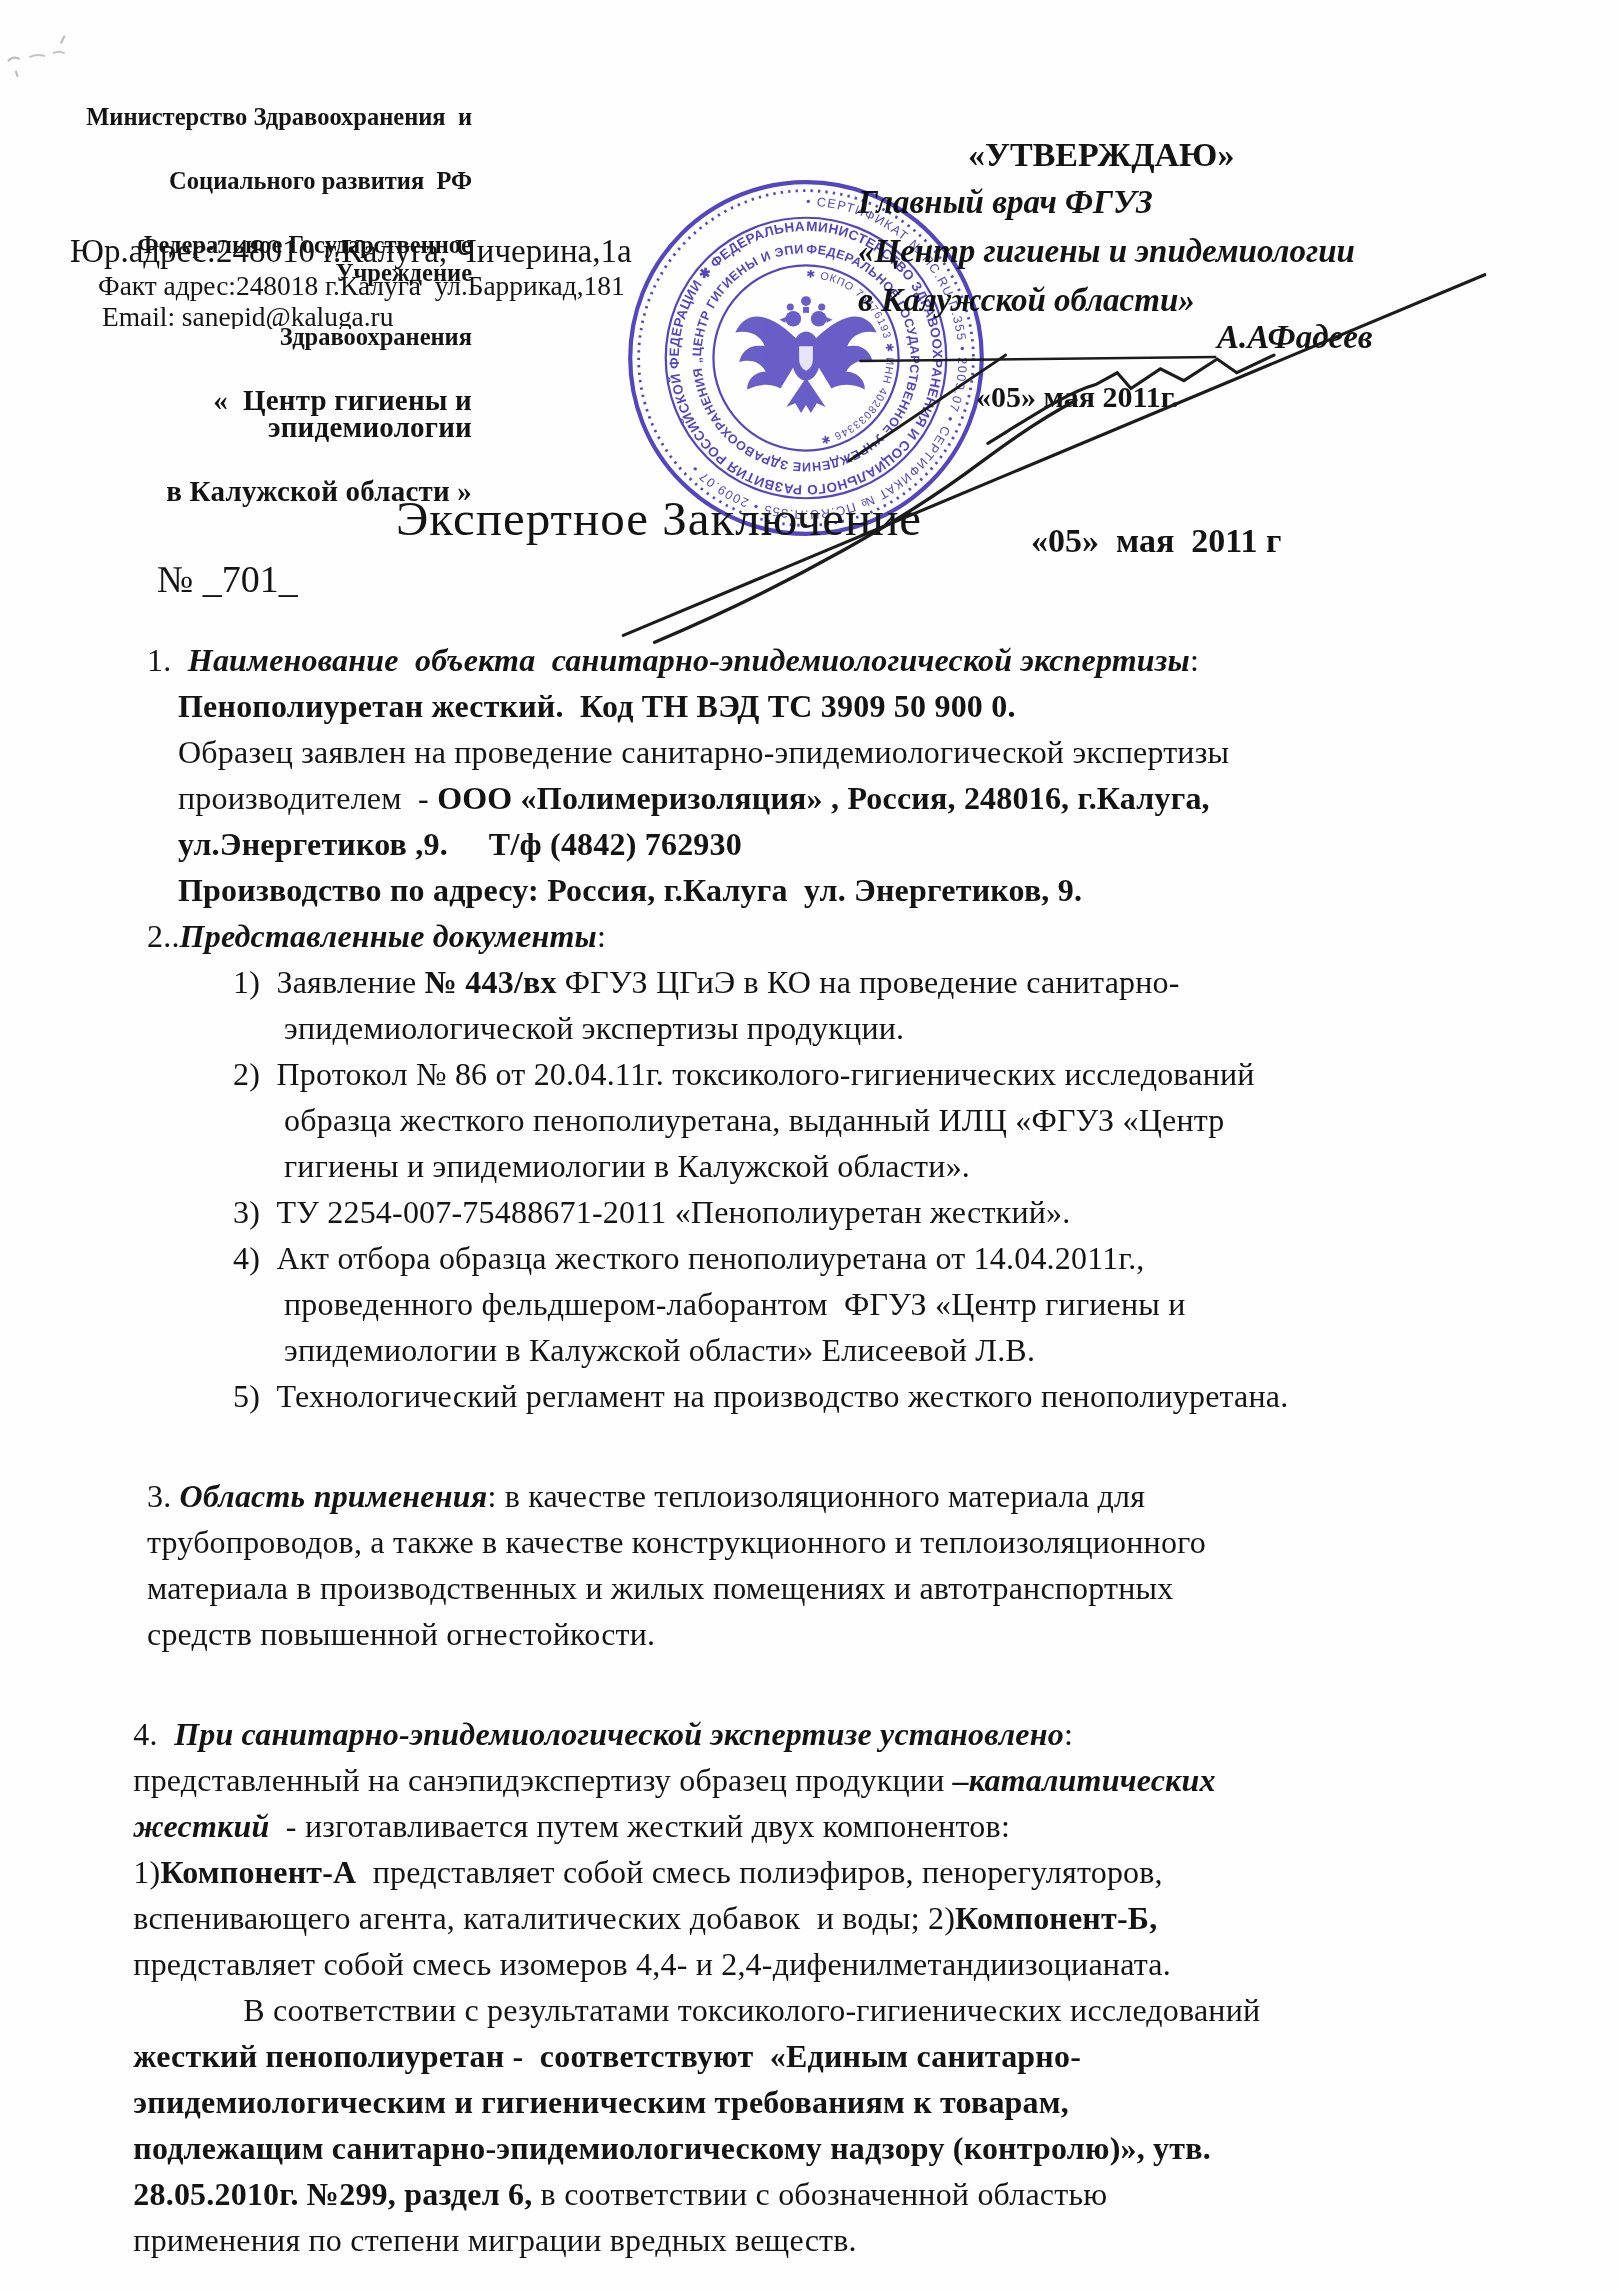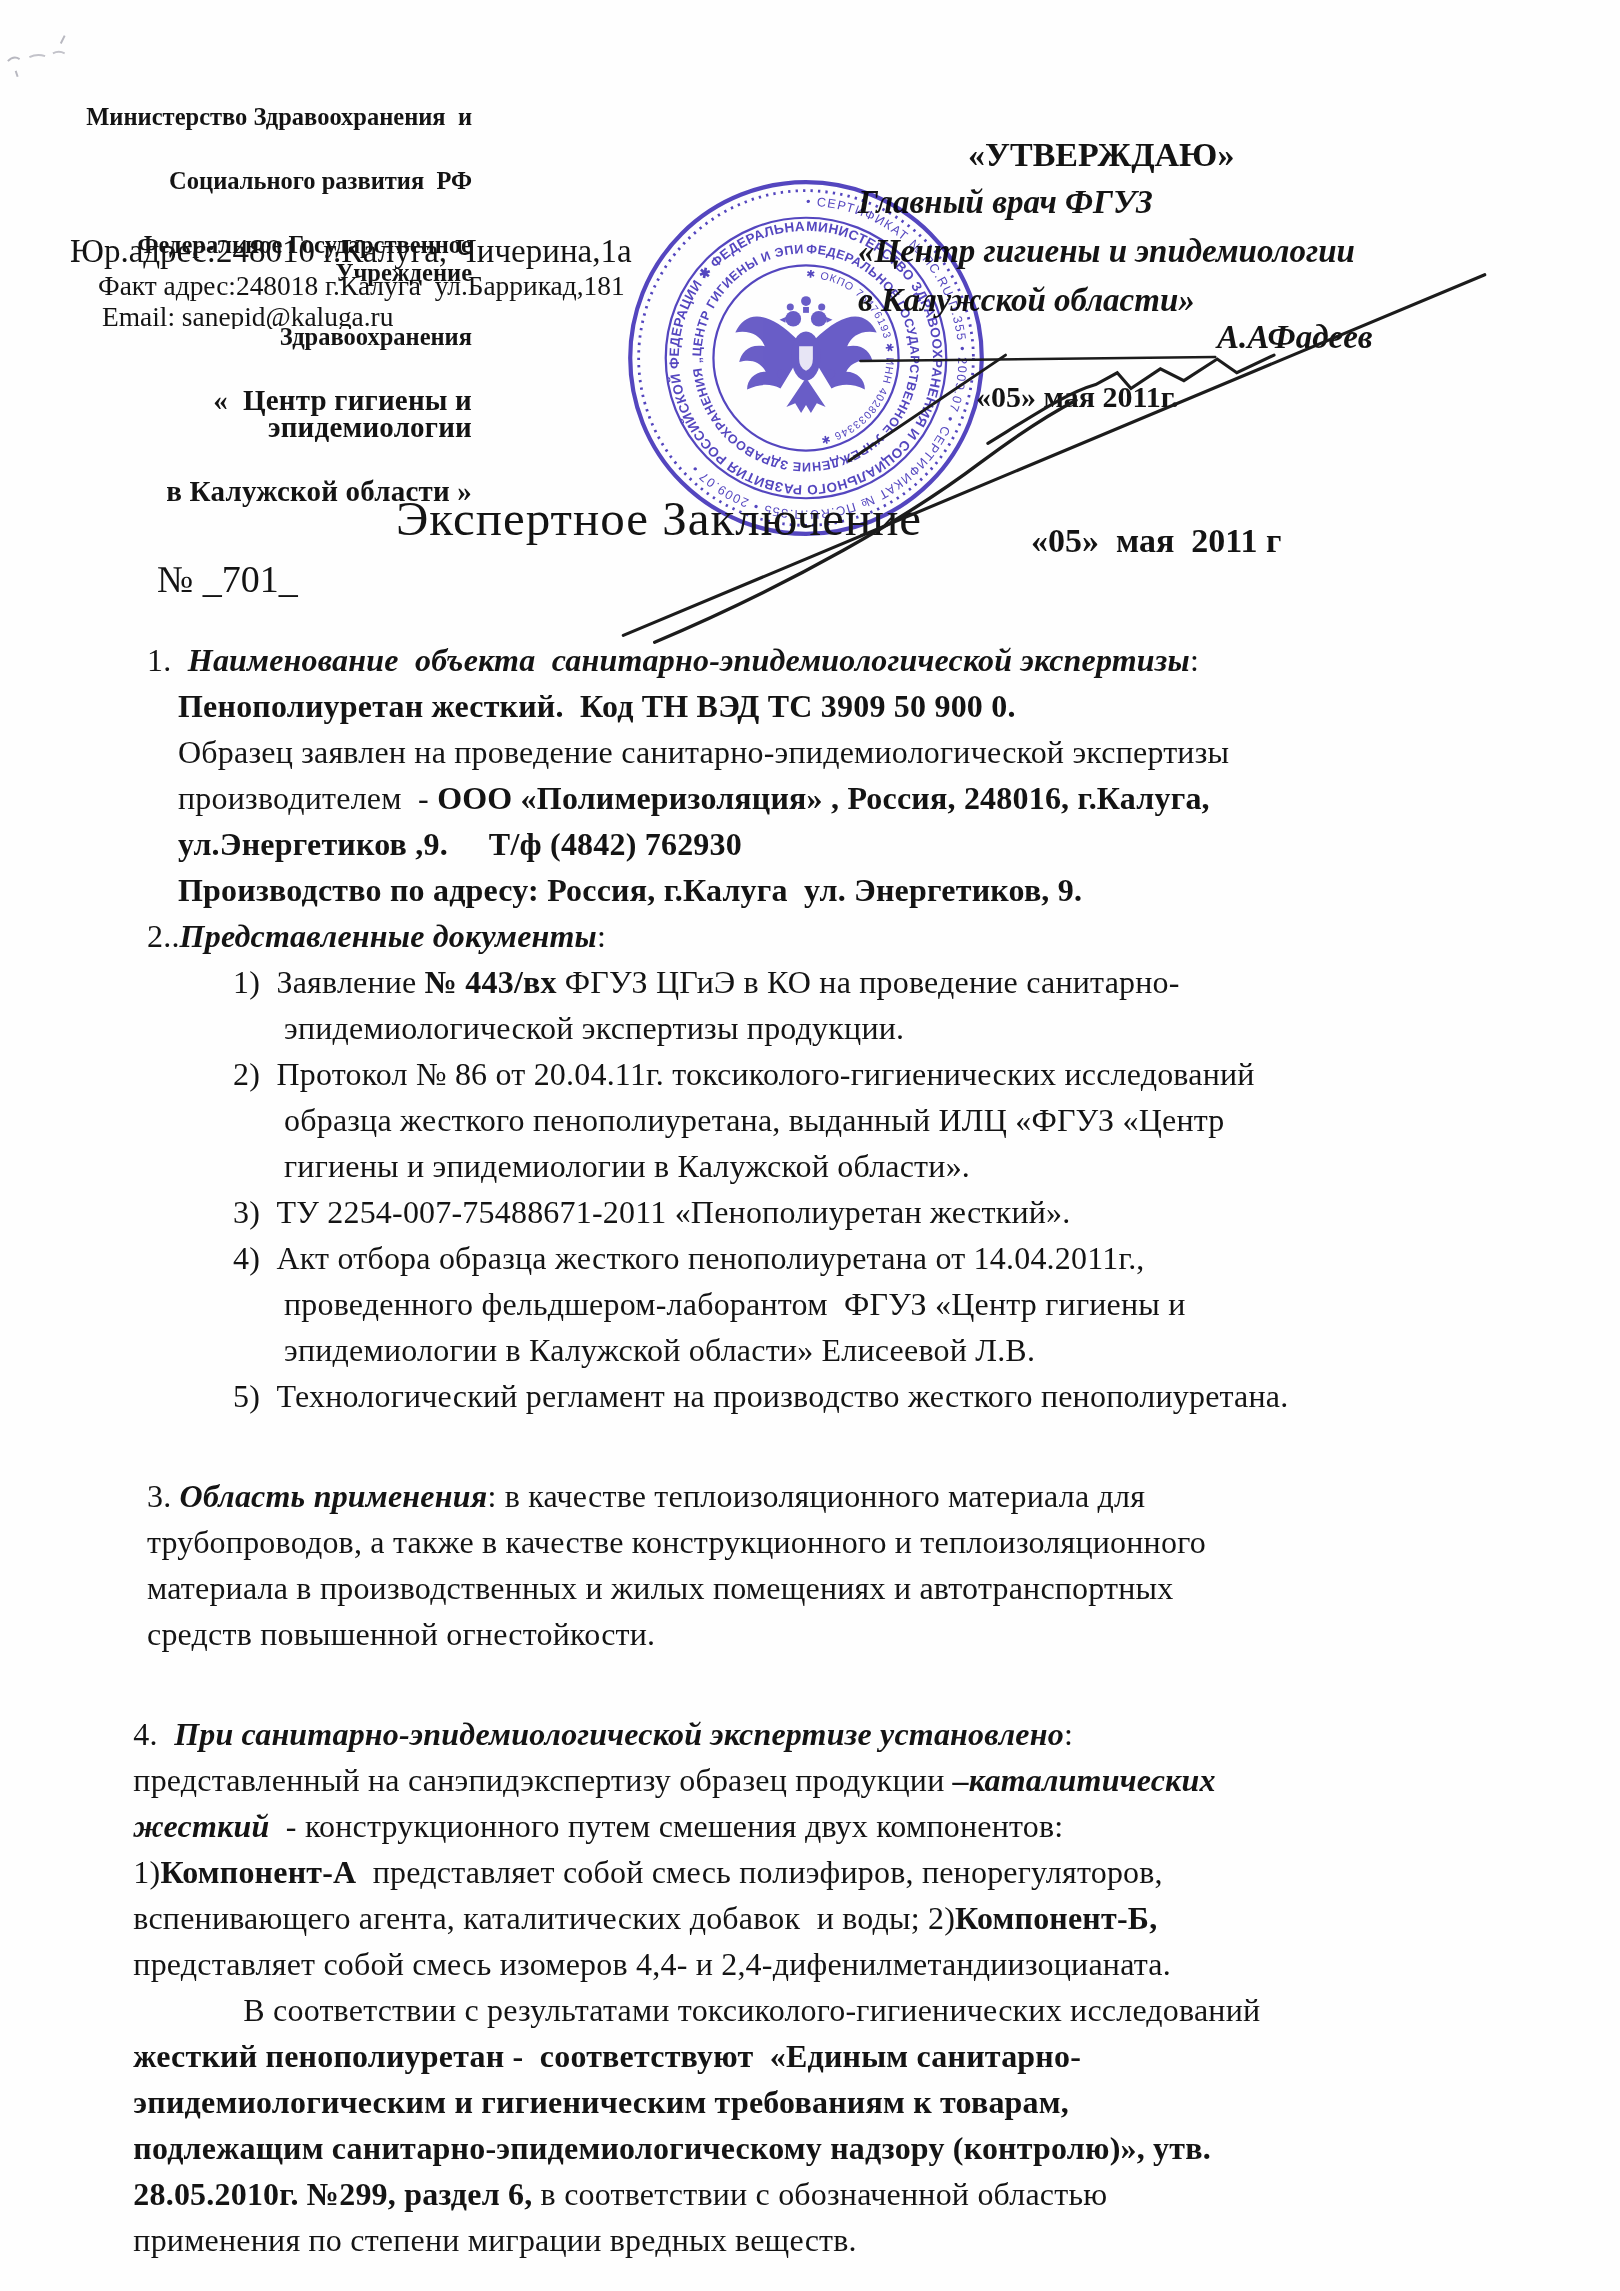--- a/index.html
+++ b/index.html
@@ -161,21 +161,21 @@
       <p class="line li"><span class="r">4)  Акт отбора образца жесткого пенополиуретана от 14.04.2011г.,</span></p>
       <p class="line lc"><span class="r">проведенного фельдшером-лаборантом  ФГУЗ «Центр гигиены и</span></p>
       <p class="line lc"><span class="r">эпидемиологии в Калужской области» Елисеевой Л.В.</span></p>
       <p class="line li"><span class="r">5)  Технологический регламент на производство жесткого пенополиуретана.</span></p>
       <p class="line sec gap"><span class="r">3. </span><span class="bi">Область применения</span><span class="r">: в качестве теплоизоляционного материала для</span></p>
       <p class="line sec"><span class="r">трубопроводов, а также в качестве конструкционного и теплоизоляционного</span></p>
       <p class="line sec"><span class="r">материала в производственных и жилых помещениях и автотранспортных</span></p>
       <p class="line sec"><span class="r">средств повышенной огнестойкости.</span></p>
       <p class="line sec gap g4"><span class="r">4.  </span><span class="bi">При санитарно-эпидемиологической экспертизе установлено</span><span class="r">:</span></p>
       <p class="line sec g4"><span class="r">представленный на санэпидэкспертизу образец продукции </span><span class="bi">–каталитических</span></p>
-      <p class="line sec g4"><span class="bi">жесткий </span><span class="r"> - конструкционного путем смешения двух компонентов:</span></p>
+      <p class="line sec g4"><span class="bi">жесткий </span><span class="r"> - изготавливается путем жесткий двух компонентов:</span></p>
       <p class="line sec g4"><span class="r">1)</span><span class="b">Компонент-А</span><span class="r">  представляет собой смесь полиэфиров, пенорегуляторов,</span></p>
       <p class="line sec g4"><span class="r">вспенивающего агента, каталитических добавок  и воды; 2)</span><span class="b">Компонент-Б,</span></p>
       <p class="line sec g4"><span class="r">представляет собой смесь изомеров 4,4- и 2,4-дифенилметандиизоцианата.</span></p>
       <p class="line sec g4 ti"><span class="r">В соответствии с результатами токсиколого-гигиенических исследований</span></p>
       <p class="line sec g4"><span class="b">жесткий пенополиуретан -  соответствуют  «Единым санитарно-</span></p>
       <p class="line sec g4"><span class="b">эпидемиологическим и гигиеническим требованиям к товарам,</span></p>
       <p class="line sec g4"><span class="b">подлежащим санитарно-эпидемиологическому надзору (контролю)», утв.</span></p>
       <p class="line sec g4"><span class="b">28.05.2010г. №299, раздел 6,</span><span class="r"> в соответствии с обозначенной областью</span></p>
       <p class="line sec g4"><span class="r">применения по степени миграции вредных веществ.</span></p>
     </div>

